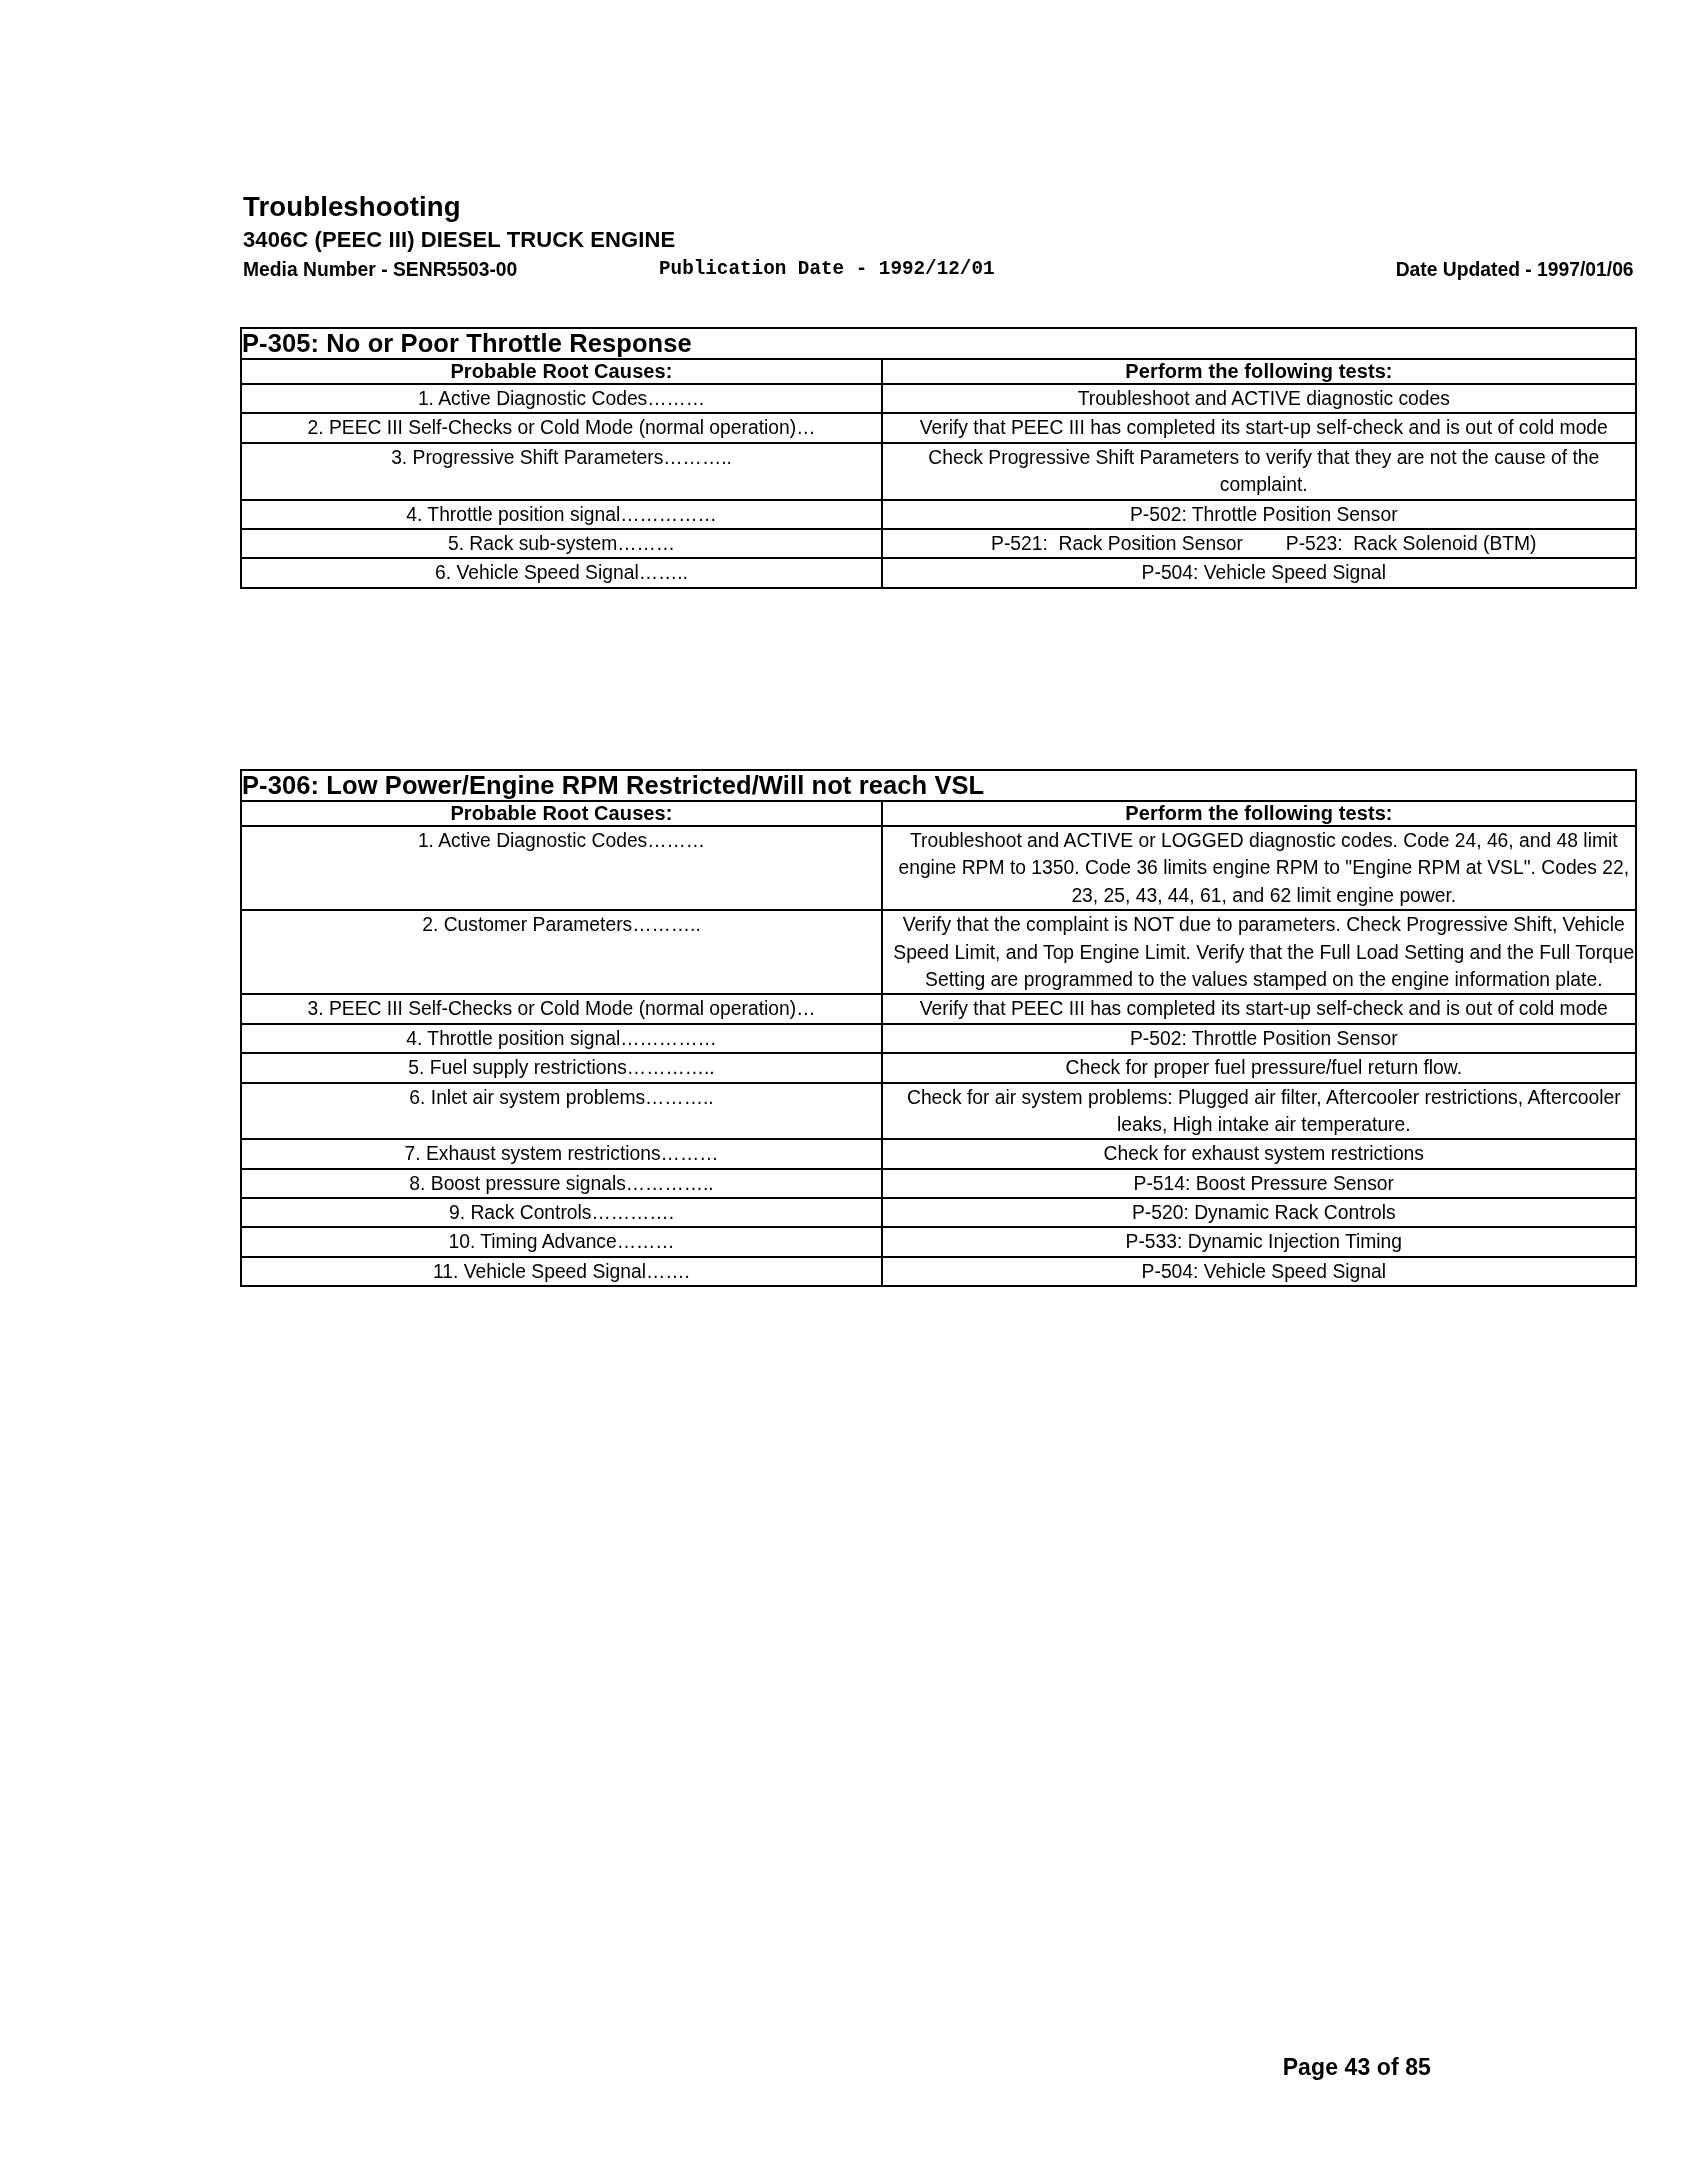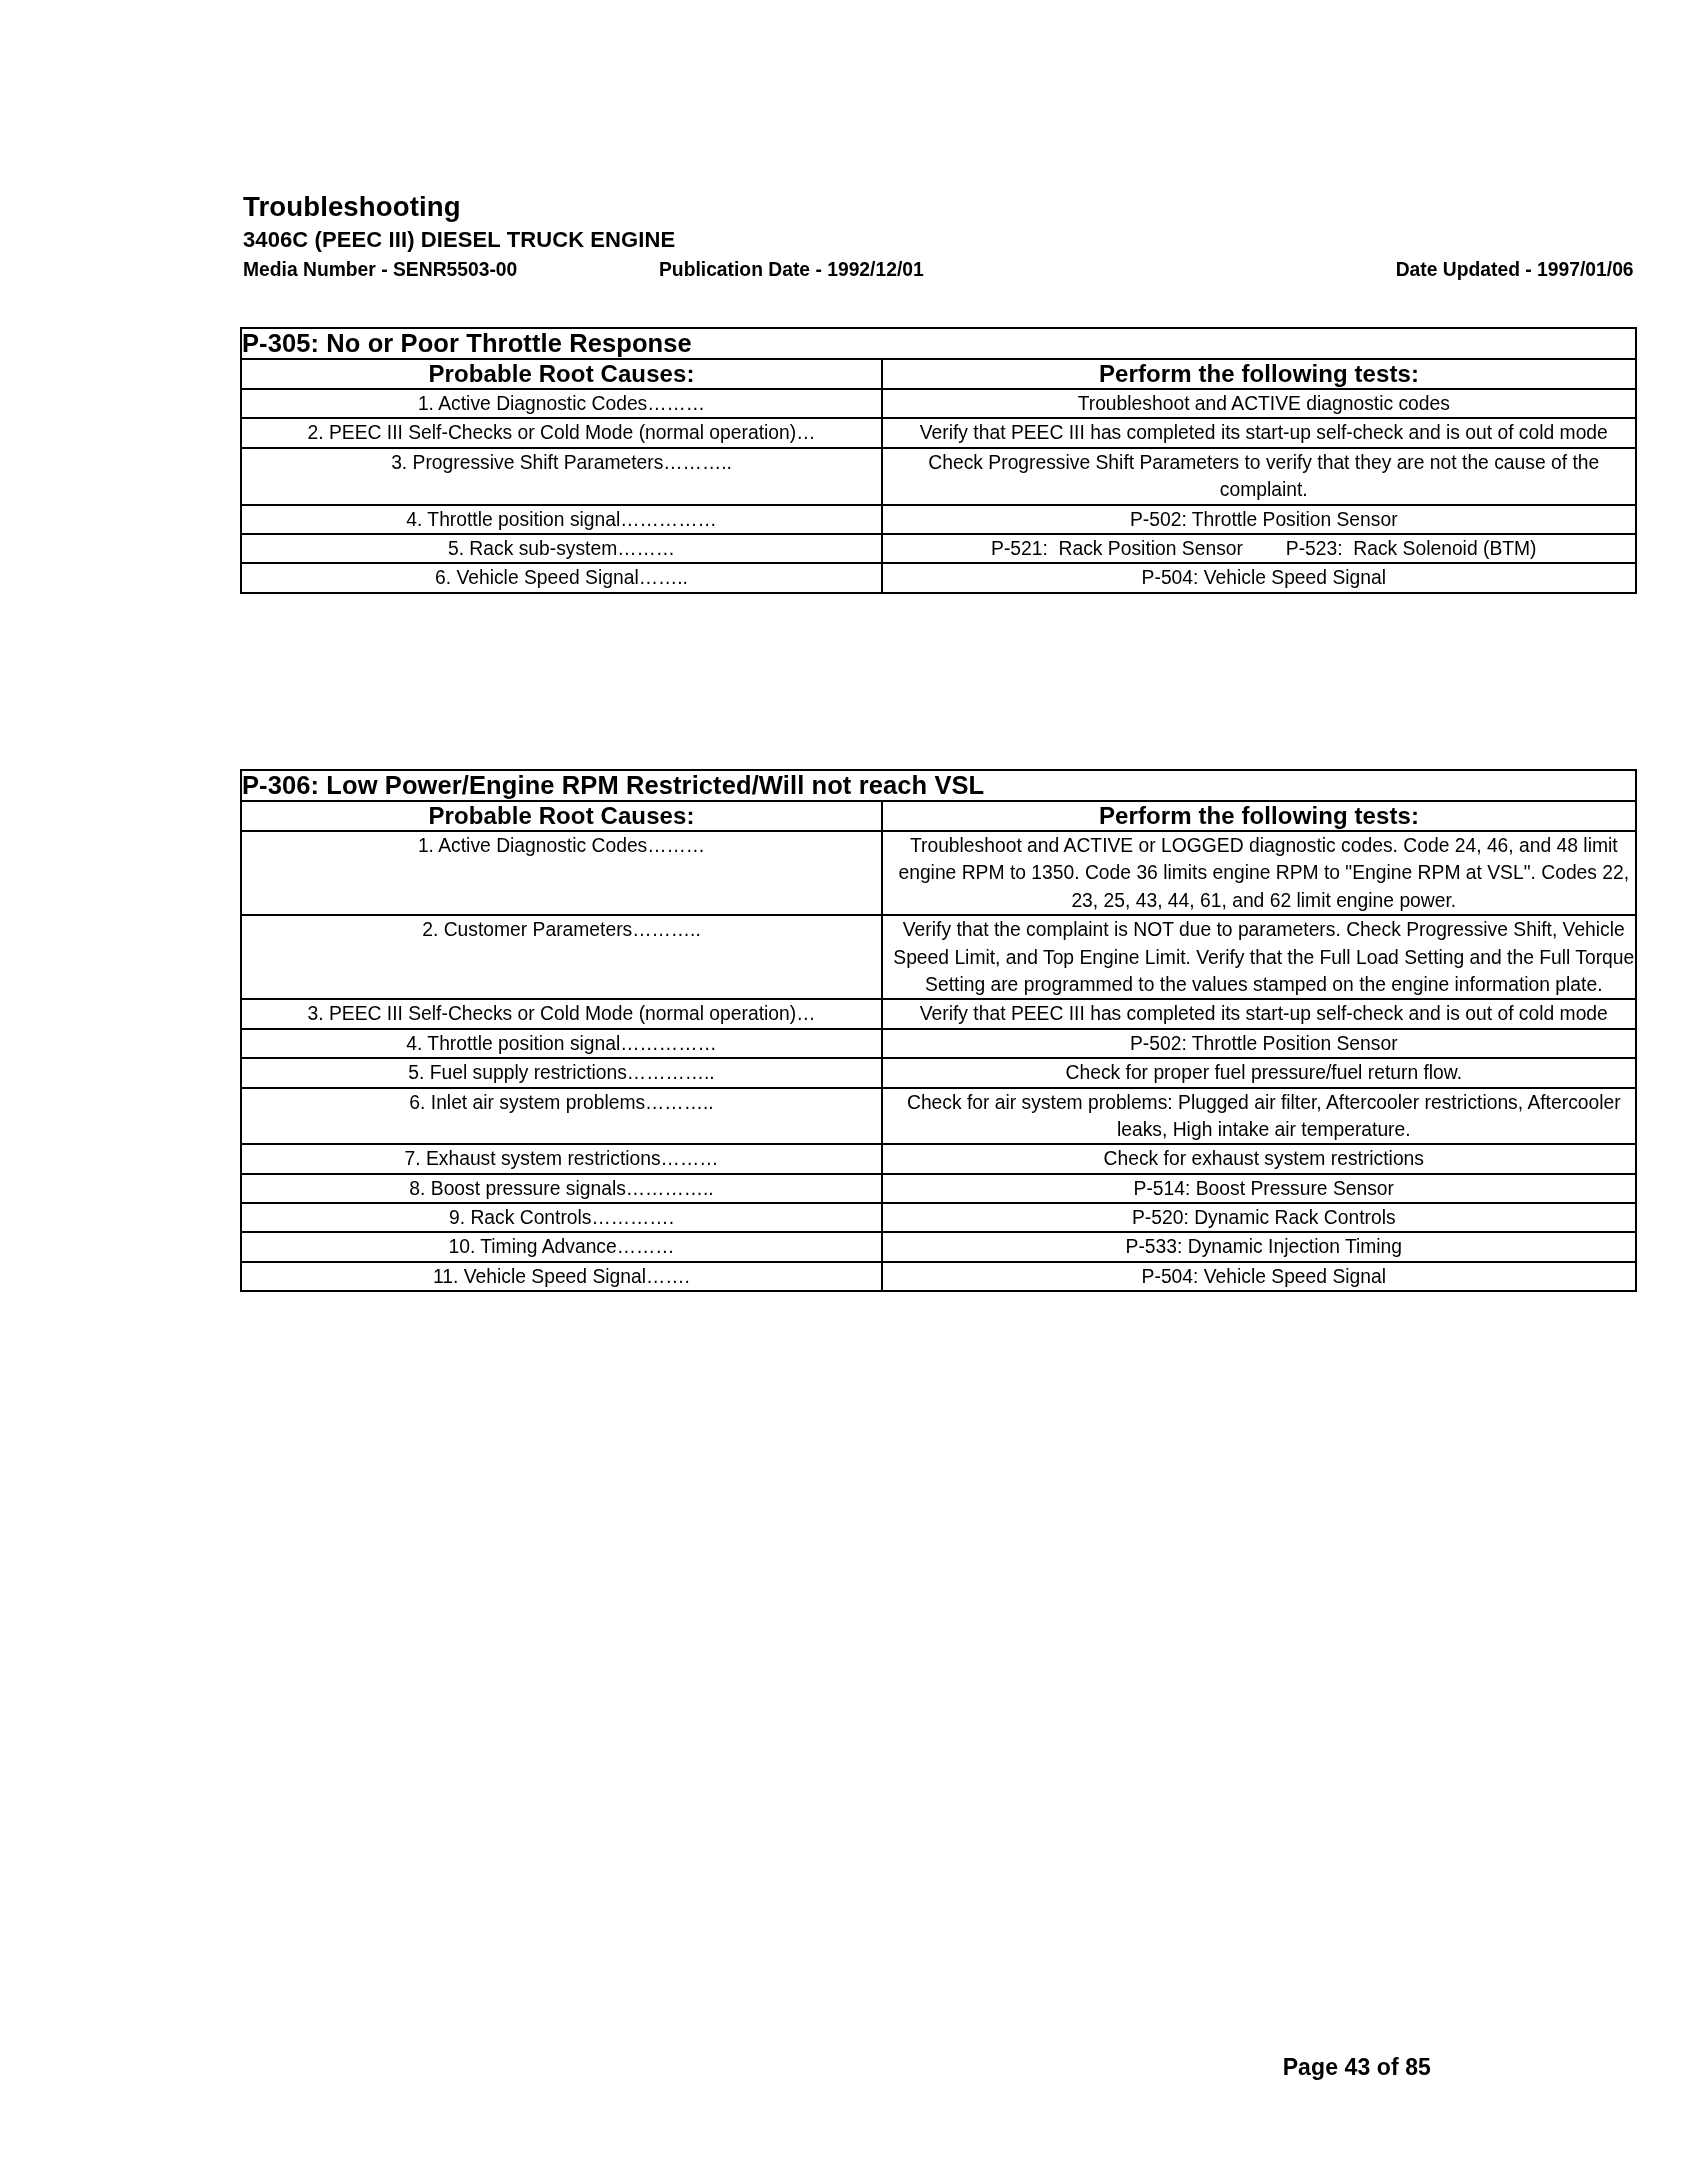--- a/index.html
+++ b/index.html
@@ -54,20 +54,21 @@
     position: absolute;
     left: 0;
     top: 0;
     white-space: nowrap;
   }
   .meta-pub {
     position: absolute;
     left: 416px;
     top: 0;
     white-space: nowrap;
+    font-family: Liberation Mono, monospace;
   }
   .meta-upd {
     position: absolute;
     right: 1.4px;
     top: 0;
     white-space: nowrap;
   }
 
   
   .ts-table {
@@ -90,21 +91,21 @@
 
   .title-cell {
     text-align: left;
     font-size: 25.5px;
     font-weight: bold;
     padding: 10.3px 6.9px 11.7px 6.9px;
     letter-spacing: 0.1px;
   }
   .colhead-cell {
     text-align: center;
-    font-size: 24px;
+    font-size: 20px;
     font-weight: bold;
     padding: 7.6px 6.9px 9px 6.9px;
     letter-spacing: 0.1px;
   }
   .body-cell {
     font-size: 19.3px;
     font-weight: normal;
     line-height: 1.42;
     padding: 6.9px 9.6px 9.6px 8.3px;
     text-align: center;

